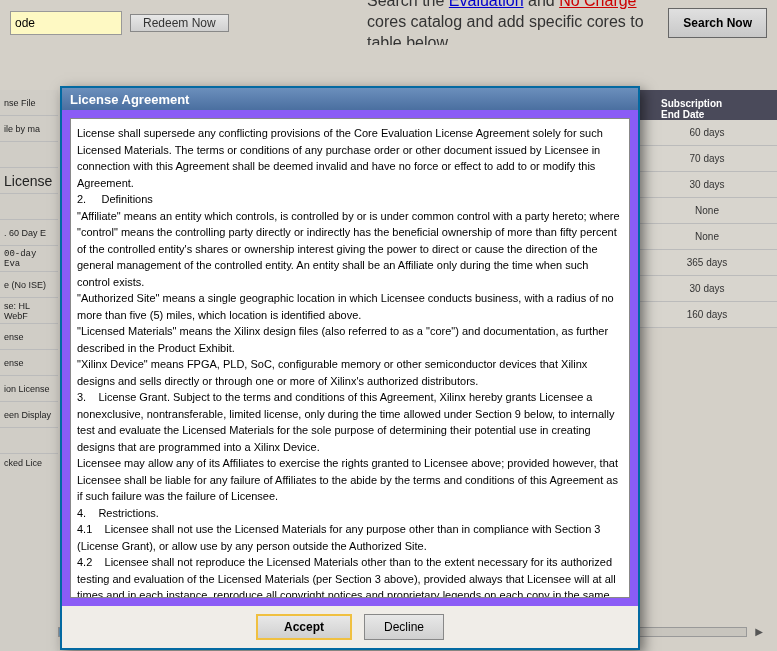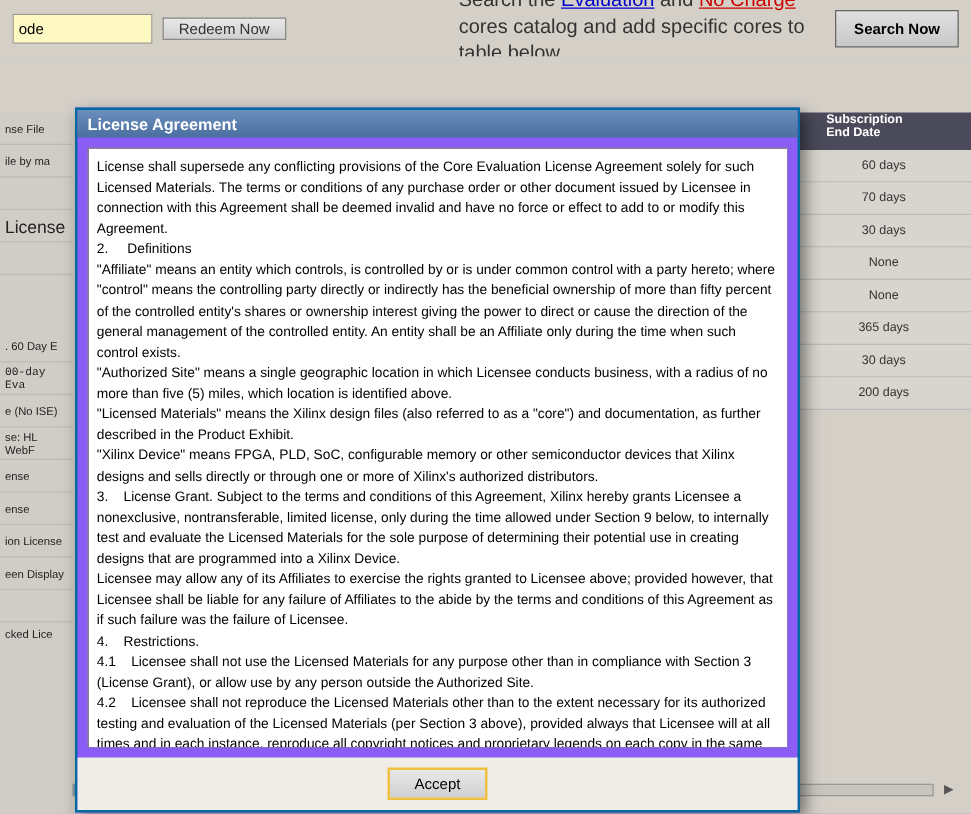--- a/index.html
+++ b/index.html
@@ -89,21 +89,21 @@
 
     
     .table-header {
       position: absolute;
       top: 45px;
       right: 0;
       width: 200px;
       height: 30px;
       background: #4a4a5a;
       display: flex;
-      align-items: flex-start;
+      align-items: flex-end;
     }
 
     .col-status {
       color: white;
       font-size: 11px;
       font-weight: bold;
       padding: 0 8px;
       width: 80px;
     }
 
@@ -195,27 +195,27 @@
 
     .dialog-buttons {
       display: flex;
       justify-content: center;
       gap: 12px;
       padding: 8px;
       background: #f0ede8;
     }
 
     .accept-btn {
-      width: 80px;
+      width: 96px;
       height: 26px;
       background: linear-gradient(to bottom, #e8e8e8, #d0d0d0);
       border: 2px solid #f0c040;
       cursor: pointer;
       font-size: 12px;
-      font-weight: normal;
+      font-weight: bold;
       color: #000;
     }
 
     .decline-btn {
       width: 80px;
       height: 26px;
       background: linear-gradient(to bottom, #e8e8e8, #d0d0d0);
       border: 1px solid #888;
       cursor: pointer;
       font-size: 12px;
@@ -271,21 +271,21 @@
 </div>
 
 <div class="bg-content">
 
   <div class="left-nav">
     <div class="left-nav-item" style="font-size:9px;">nse File</div>
     <div class="left-nav-item" style="font-size:9px;">ile by ma</div>
     <div class="left-nav-item" style="height:26px;"></div>
     <div class="left-nav-item" style="font-size:14px;">License</div>
     <div class="left-nav-item" style="height:26px;"></div>
-    <div class="left-nav-item" style="font-size:9px;margin-top:44px;">. 60 Day E</div>
+    <div class="left-nav-item" style="font-size:9px;">. 60 Day E</div>
     <div class="left-nav-item" style="font-size:9px;font-family:Liberation Mono, monospace;">00-day Eva</div>
     <div class="left-nav-item" style="font-size:9px;">e (No ISE)</div>
     <div class="left-nav-item" style="font-size:9px;">se: HL WebF</div>
     <div class="left-nav-item" style="font-size:9px;">ense</div>
     <div class="left-nav-item" style="font-size:9px;">ense</div>
     <div class="left-nav-item" style="font-size:9px;">ion License</div>
     <div class="left-nav-item" style="font-size:9px;">een Display</div>
     <div style="height:26px;border-bottom:1px solid #bbb;"></div>
     <div style="padding:4px;font-size:9px;color:#222;">cked Lice</div>
   </div>
@@ -320,21 +320,21 @@
     <div class="bg-table-row">
       <div class="bg-table-cell">ent</div>
       <div class="bg-table-cell-sub">365 days</div>
     </div>
     <div class="bg-table-row">
       <div class="bg-table-cell">ent</div>
       <div class="bg-table-cell-sub">30 days</div>
     </div>
     <div class="bg-table-row">
       <div class="bg-table-cell">ent</div>
-      <div class="bg-table-cell-sub">200 days</div>
+      <div class="bg-table-cell-sub">160 days</div>
     </div>
   </div>
 
   <div style="position:absolute;bottom:14px;left:58px;right:30px;height:10px;background:#c8c5be;border:1px solid #999;">
     <div style="width:60%;height:100%;background:#6a9abf;"></div>
   </div>
 
   <div style="position:absolute;bottom:14px;right:14px;font-size:10px;color:#555;">▶</div>
 
 </div>
@@ -358,14 +358,15 @@
         4.1&nbsp;&nbsp;&nbsp;&nbsp;Licensee shall not use the Licensed Materials for any purpose other than in compliance with Section 3 (License Grant), or allow use by any person outside the Authorized Site.<br>
         4.2&nbsp;&nbsp;&nbsp;&nbsp;Licensee shall not reproduce the Licensed Materials other than to the extent necessary for its authorized testing and evaluation of the Licensed Materials (per Section 3 above), provided always that Licensee will at all times and in each instance, reproduce all copyright notices and proprietary legends on each copy in the same manner as such notices and legends appeared on the original.<br>
         4.3&nbsp;&nbsp;&nbsp;&nbsp;Licensee shall not distribute or provide Licensed Materials to a third party.<br>
         4.4&nbsp;&nbsp;&nbsp;&nbsp;Licensee shall not publish or disclose the results of any benchmarking of the Licensed Materials, or use such results for its own competing development activities.<br>
         4.5&nbsp;&nbsp;&nbsp;&nbsp;Licensee shall not decrypt, decompile, reverse-engineer, disassemble, or otherwise reduce to a
       </div>
     </div>
   </div>
   <div class="dialog-buttons">
     <button class="accept-btn">Accept</button>
+    <button class="decline-btn">Decline</button>
   </div>
 </div>
 
 </body></html>

